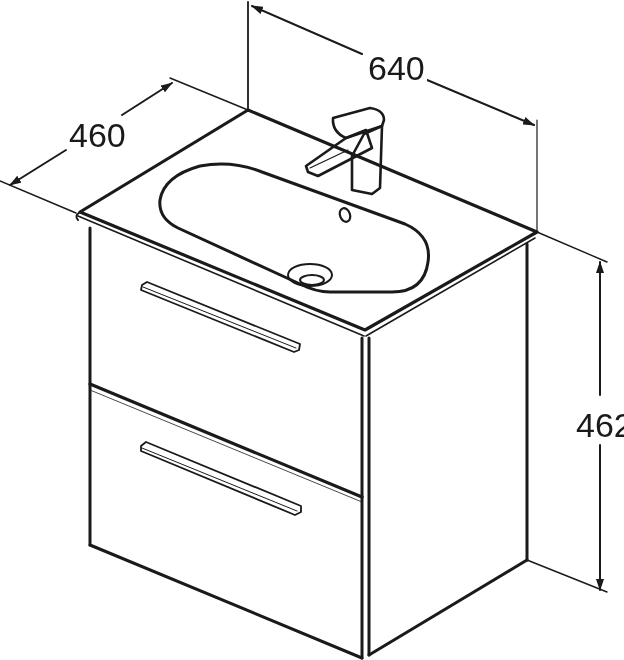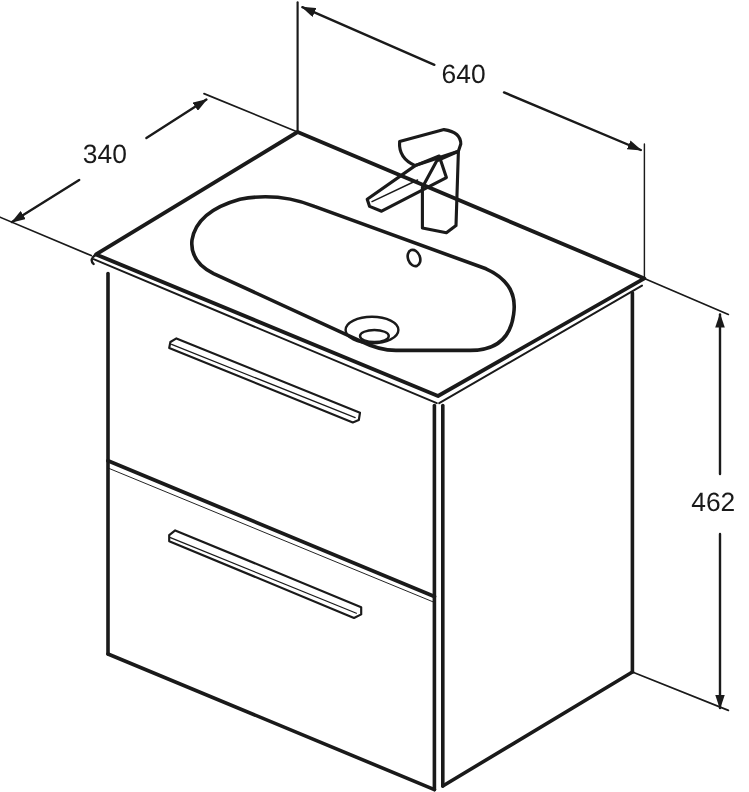--- a/index.html
+++ b/index.html
@@ -1,21 +1,21 @@
 <!DOCTYPE html>
 <html><head>
 <meta charset="utf-8">
 <style>
   html, body { margin: 0; padding: 0; background: #ffffff; }
   body { width: 624px; height: 660px; overflow: hidden; position: relative; }
   #drawing { position: absolute; left: 0; top: 0; width: 624px; height: 660px; }
   .dim-label {
     position: absolute;
     font-family: "Liberation Sans", "DejaVu Sans", sans-serif;
-    font-size: 22px;
+    font-size: 34px;
     color: #1a1a1a;
     line-height: 1;
     background: #ffffff;
     padding: 0 2px;
   }
 </style>
 </head>
 <body>
 
 <svg id="drawing" viewBox="0 0 624 660" xmlns="http://www.w3.org/2000/svg">
@@ -95,14 +95,14 @@
     </g>
 
     <g stroke-width="1.8">
       <path d="M141,446 L146,442 L301,506 L301,512 L295,515 L141,451 Z"></path>
       <line x1="142" y1="448" x2="297" y2="511" stroke-width="1"></line>
     </g>
   </g>
 </svg>
 
 <div class="dim-label" style="left:366px; top:51px;">640</div>
-<div class="dim-label" style="left:67px; top:118px;">340</div>
+<div class="dim-label" style="left:67px; top:118px;">460</div>
 <div class="dim-label" style="left:574px; top:408px;">462</div>
 
 </body></html>

